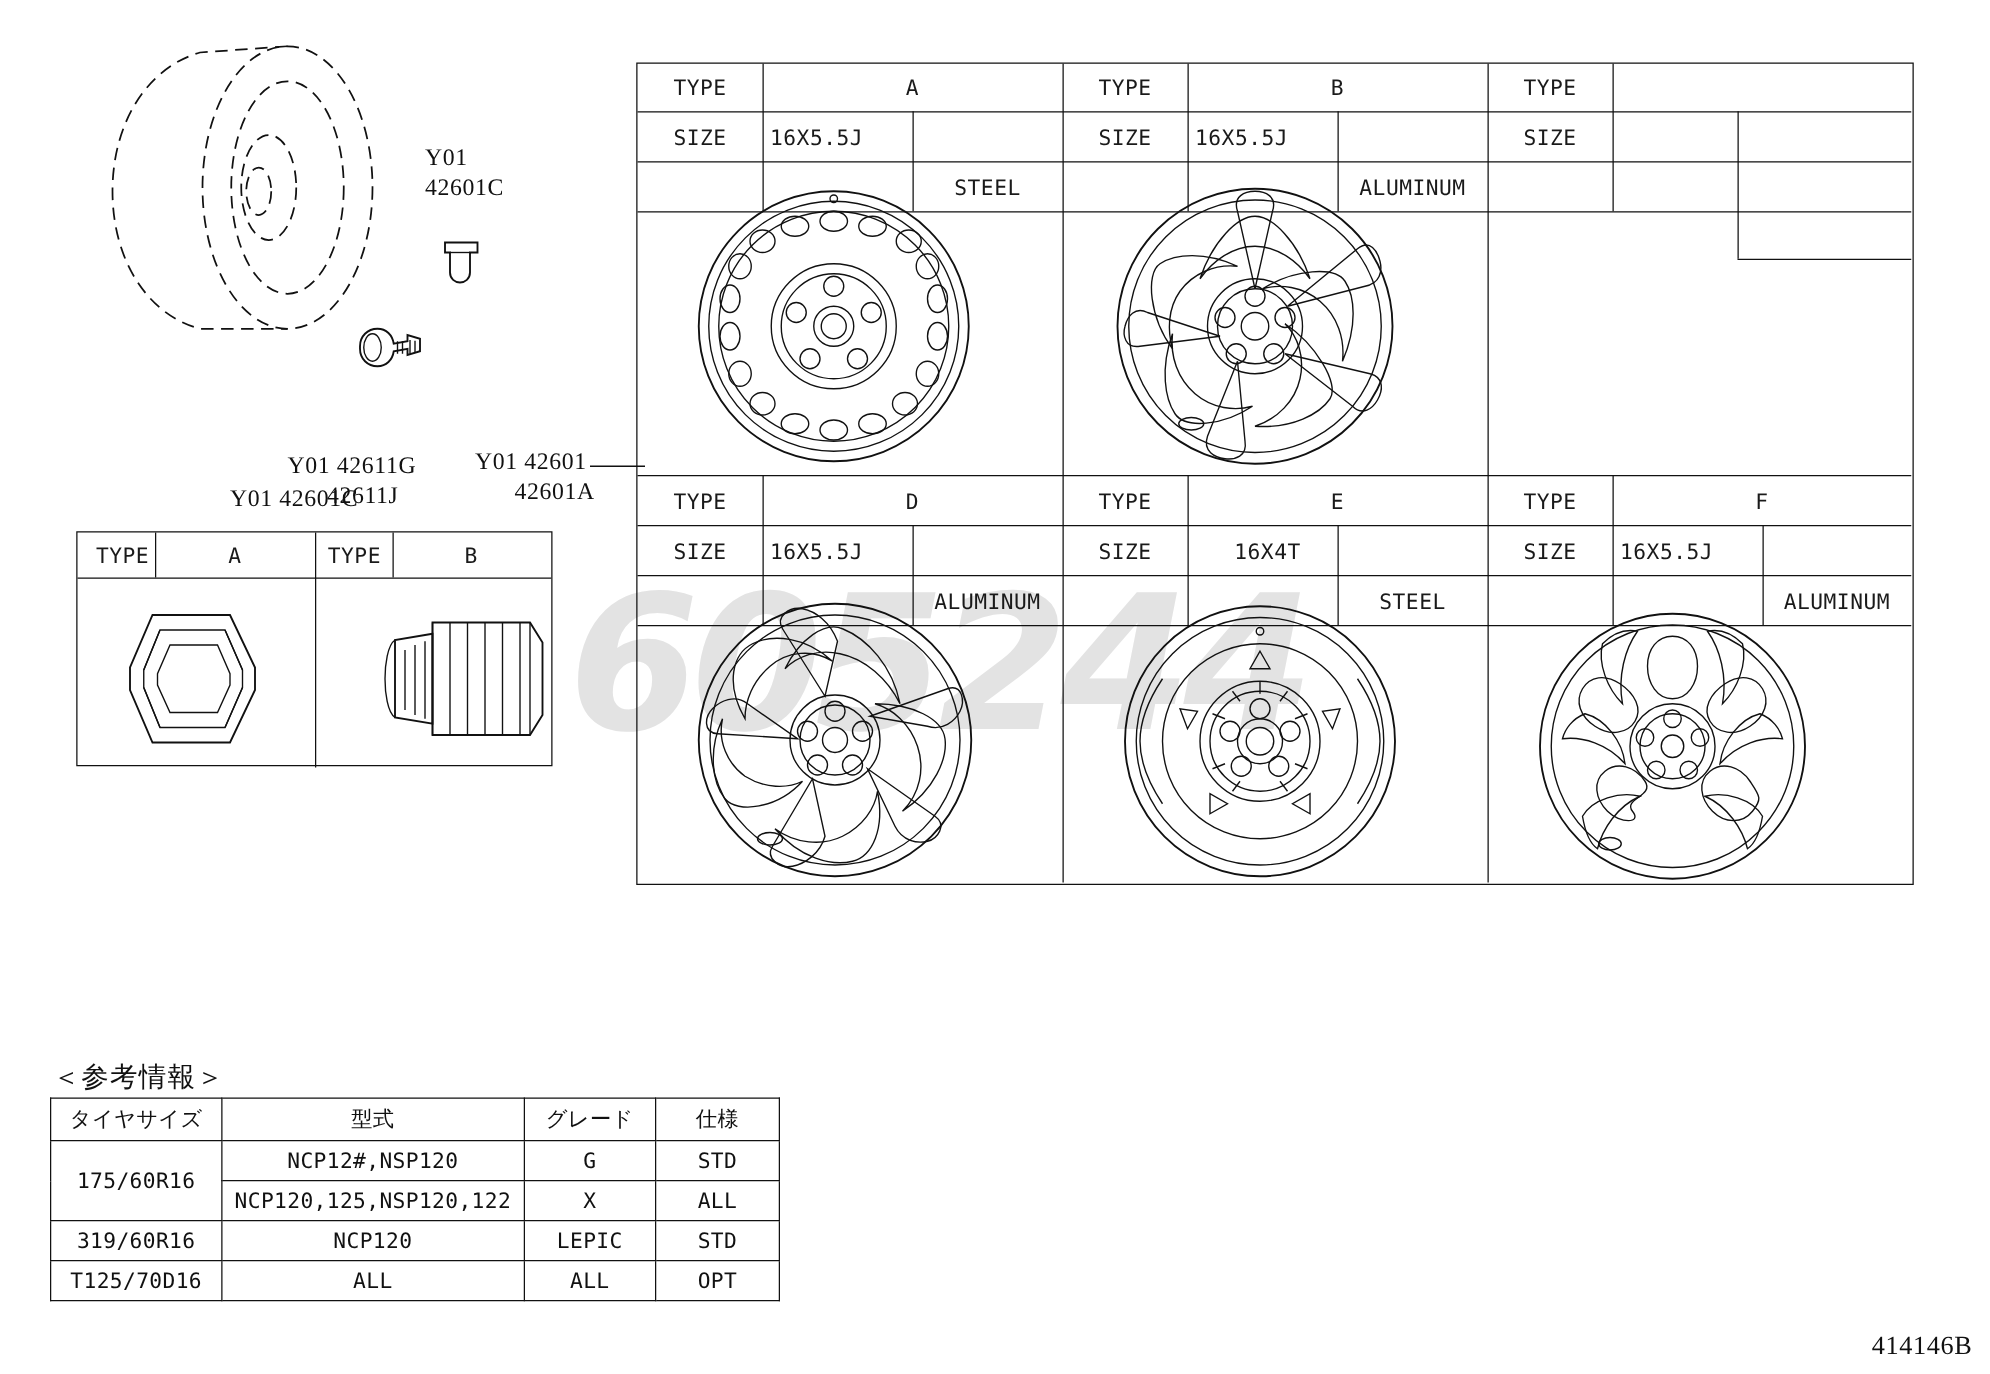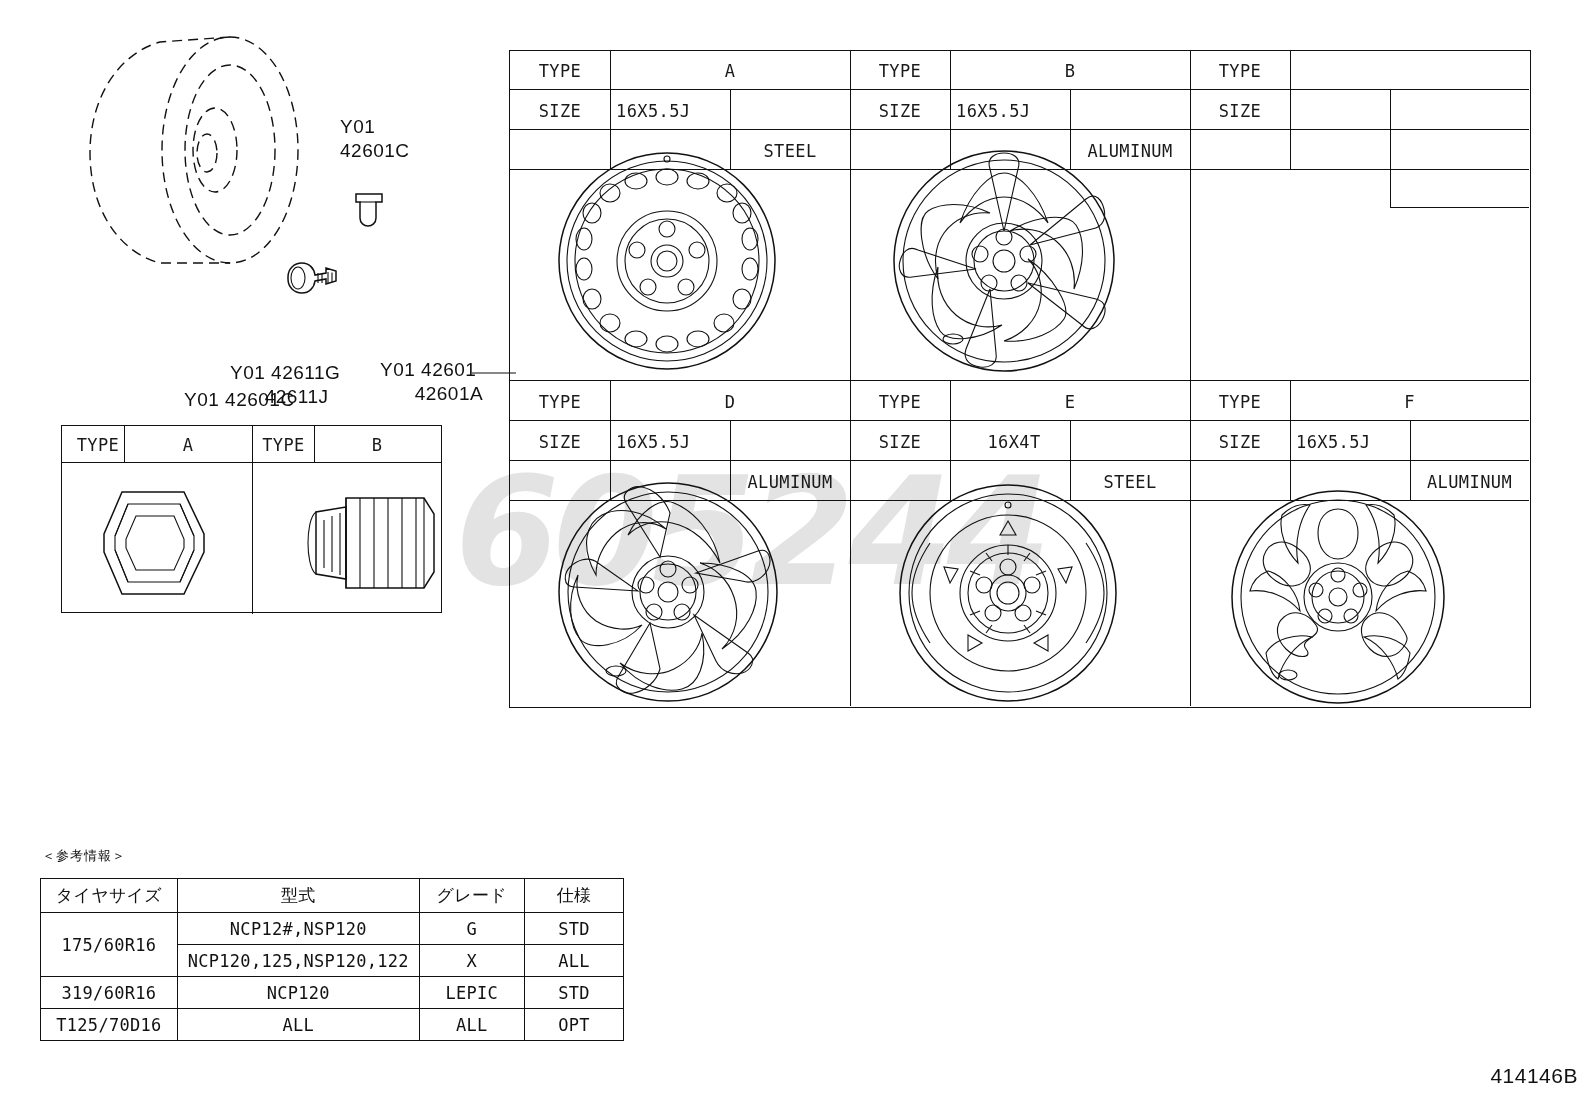--- a/index.html
+++ b/index.html
@@ -18,21 +18,21 @@
   .stage {
     position: absolute;
     left: 0; top: 0;
     width: 1592px;
     height: 1099px;
   }
   .abs { position: absolute; }
 
   
   .lbl {
-    font-family: Liberation Sans, sans-serif;
+    font-family: Liberation Serif, serif;
     font-size: 19px;
     letter-spacing: 0.5px;
     color: #111;
     white-space: pre;
     line-height: 1.25;
   }
 
   
   .watermark {
     position: absolute;
@@ -101,21 +101,21 @@
     text-align: center;
     padding: 5px 4px;
     height: 21px;
     letter-spacing: 0.3px;
     color: #111;
   }
   .ref-title {
     position: absolute;
     left: 42px;
     top: 848px;
-    font-size: 13px;
+    font-size: 22px;
     letter-spacing: 1px;
   }
   .diagram-code {
     position: absolute;
     right: 14px;
     bottom: 10px;
     font-size: 21px;
     letter-spacing: 0.5px;
   }
   svg { display: block; overflow: visible; }

